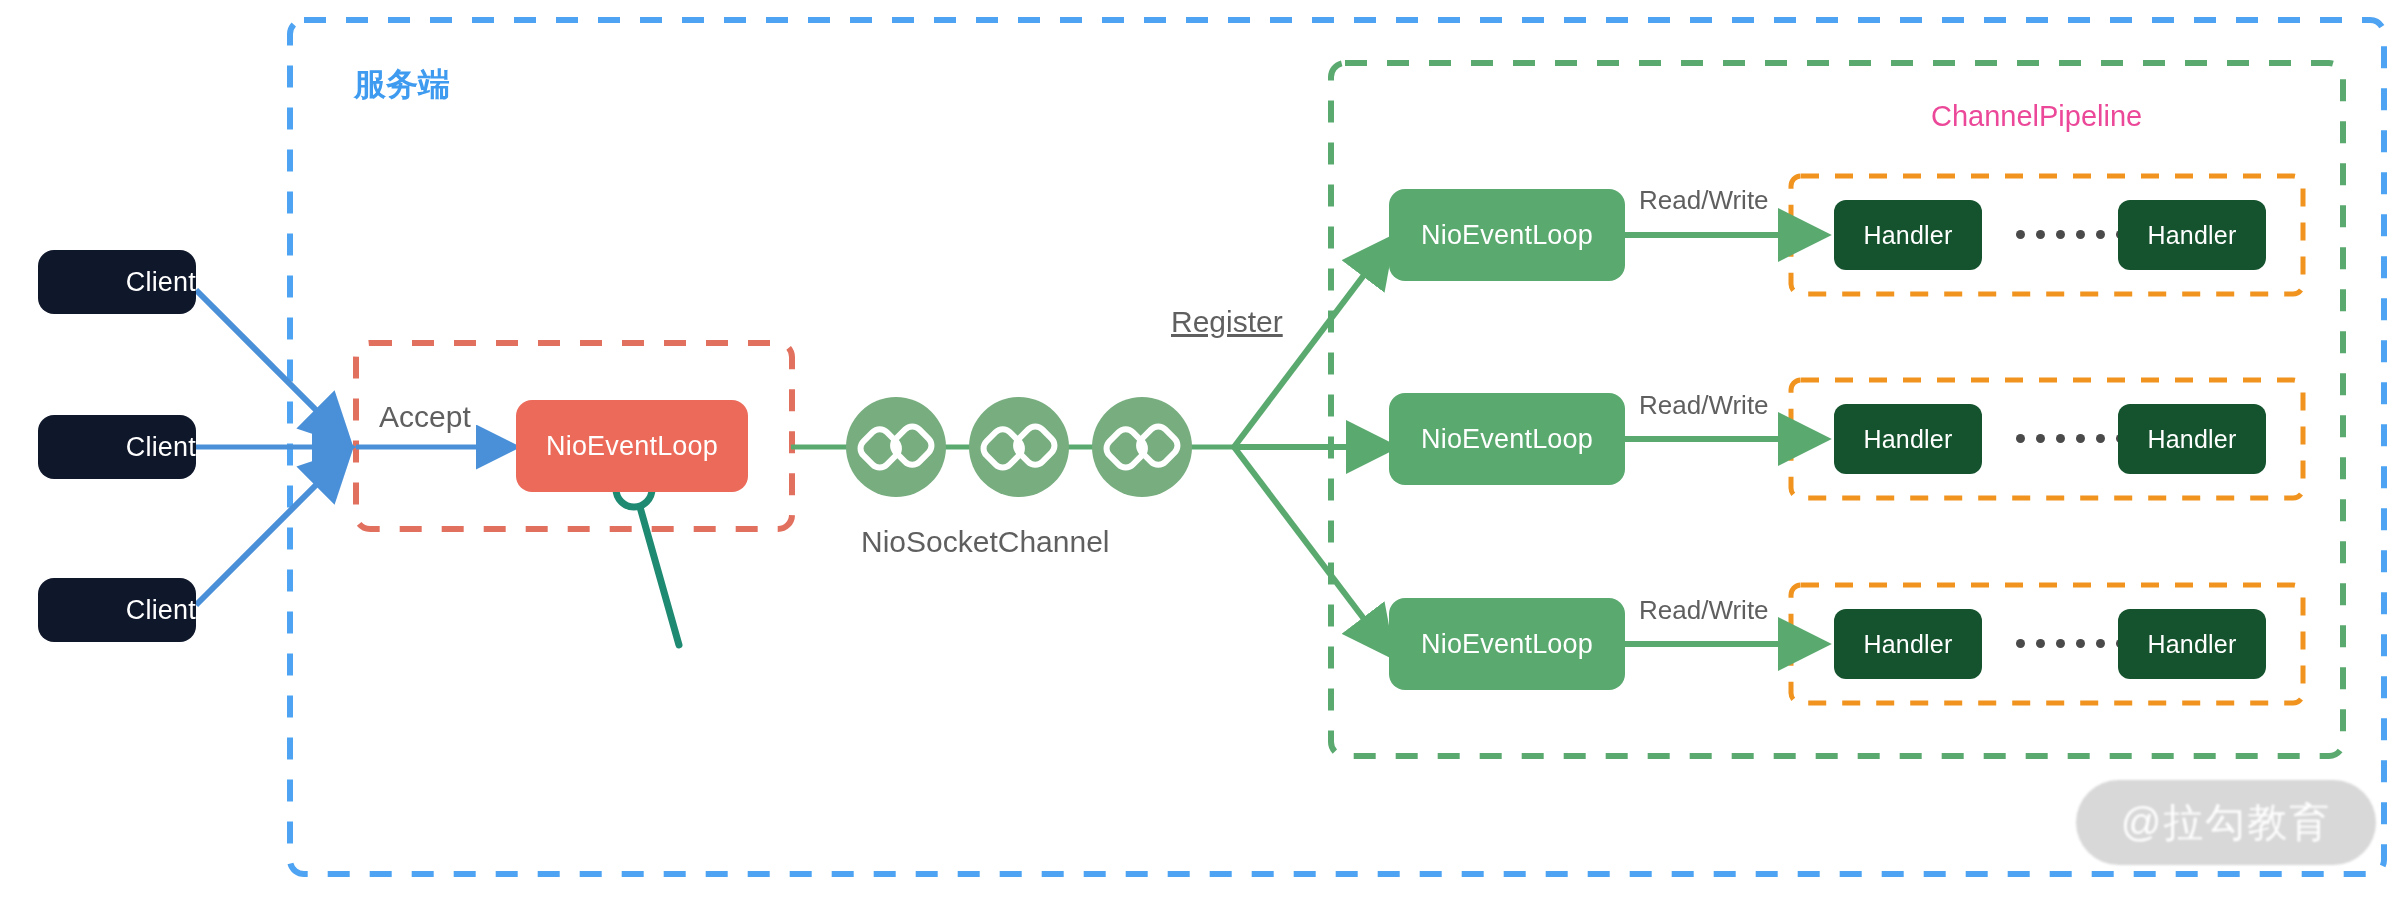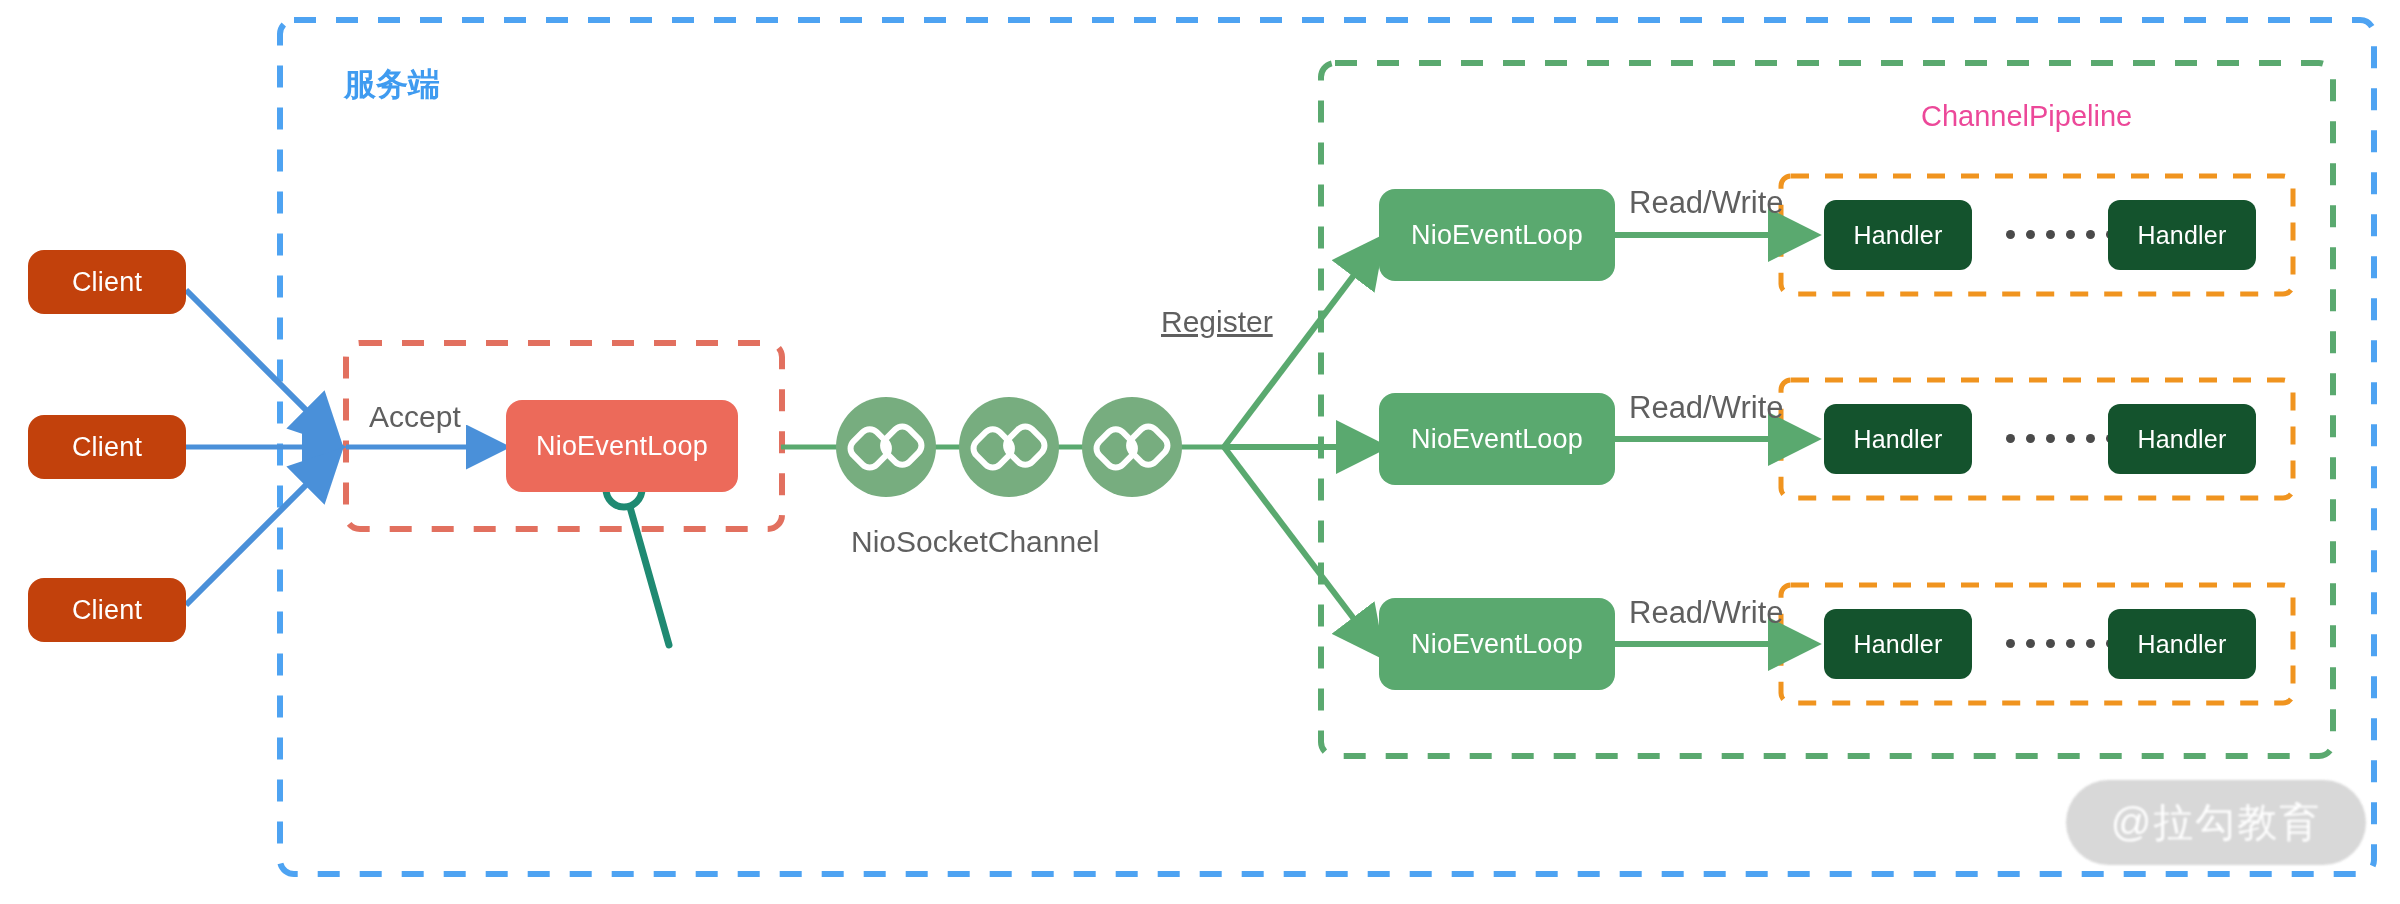--- a/index.html
+++ b/index.html
@@ -1,27 +1,27 @@
 <!DOCTYPE html>
 <html><head>
 <meta charset="utf-8">
 <style>
   html,body{margin:0;padding:0;background:#ffffff;}
   body{width:2400px;height:904px;position:relative;overflow:hidden;
        font-family:"Liberation Sans","DejaVu Sans",sans-serif;}
-  #stage{position:absolute;left:6px;top:0;width:2123px;height:904px;}
+  #stage{position:absolute;left:16px;top:0;width:2123px;height:904px;}
   svg#canvas{position:absolute;left:0;top:0;width:2400px;height:904px;}
   .node{position:absolute;display:flex;align-items:center;justify-content:center;
         color:#ffffff;font-size:27px;border-radius:14px;letter-spacing:.2px;}
-  .node.client{background:#c2410c;border-radius:16px;}
+  .node.client{background:#0f172a;border-radius:16px;justify-content:flex-end;}
   .node.nel-red{background:#ec6a5a;border-radius:16px;}
   .node.nel-green{background:#5aa96f;border-radius:16px;}
   .node.handler{background:#14532d;border-radius:12px;font-size:25px;}
   .lbl{position:absolute;color:#5f5f5f;font-size:30px;white-space:nowrap;}
-  .lbl.small{font-size:31px;}
+  .lbl.small{font-size:26px;}
   .lbl.blue{color:#3f9bf0;font-weight:bold;font-size:32px;}
   .lbl.orange{color:#ec4899;font-size:29px;}
   .dots{position:absolute;display:flex;align-items:center;gap:11px;}
   .dots i{width:9px;height:9px;border-radius:50%;background:#4a4a4a;display:block;}
   .wm{position:absolute;background:#d6d6d6;border-radius:44px;display:flex;
       align-items:center;justify-content:center;color:#ffffff;font-size:40px;
       letter-spacing:2px;filter:blur(1.1px);opacity:.95;}
 </style>
 </head>
 <body>

